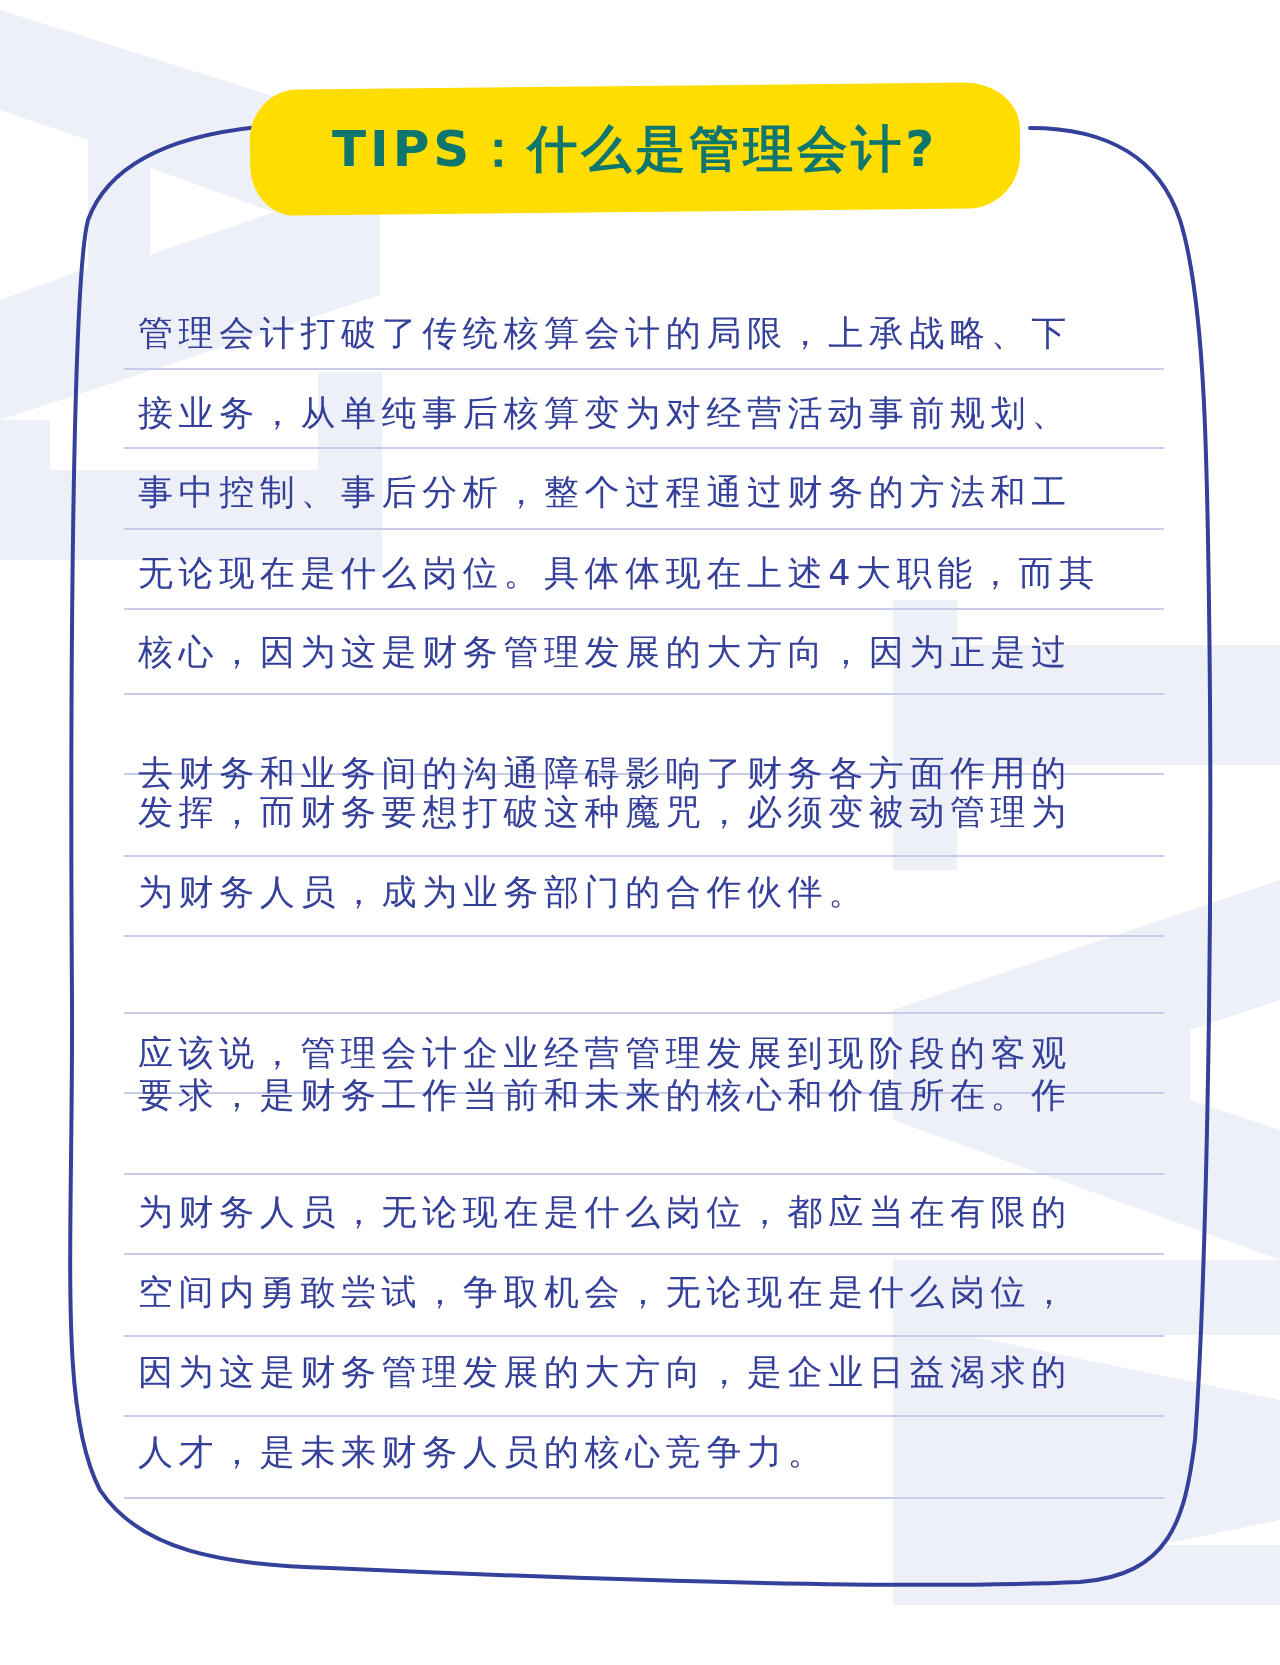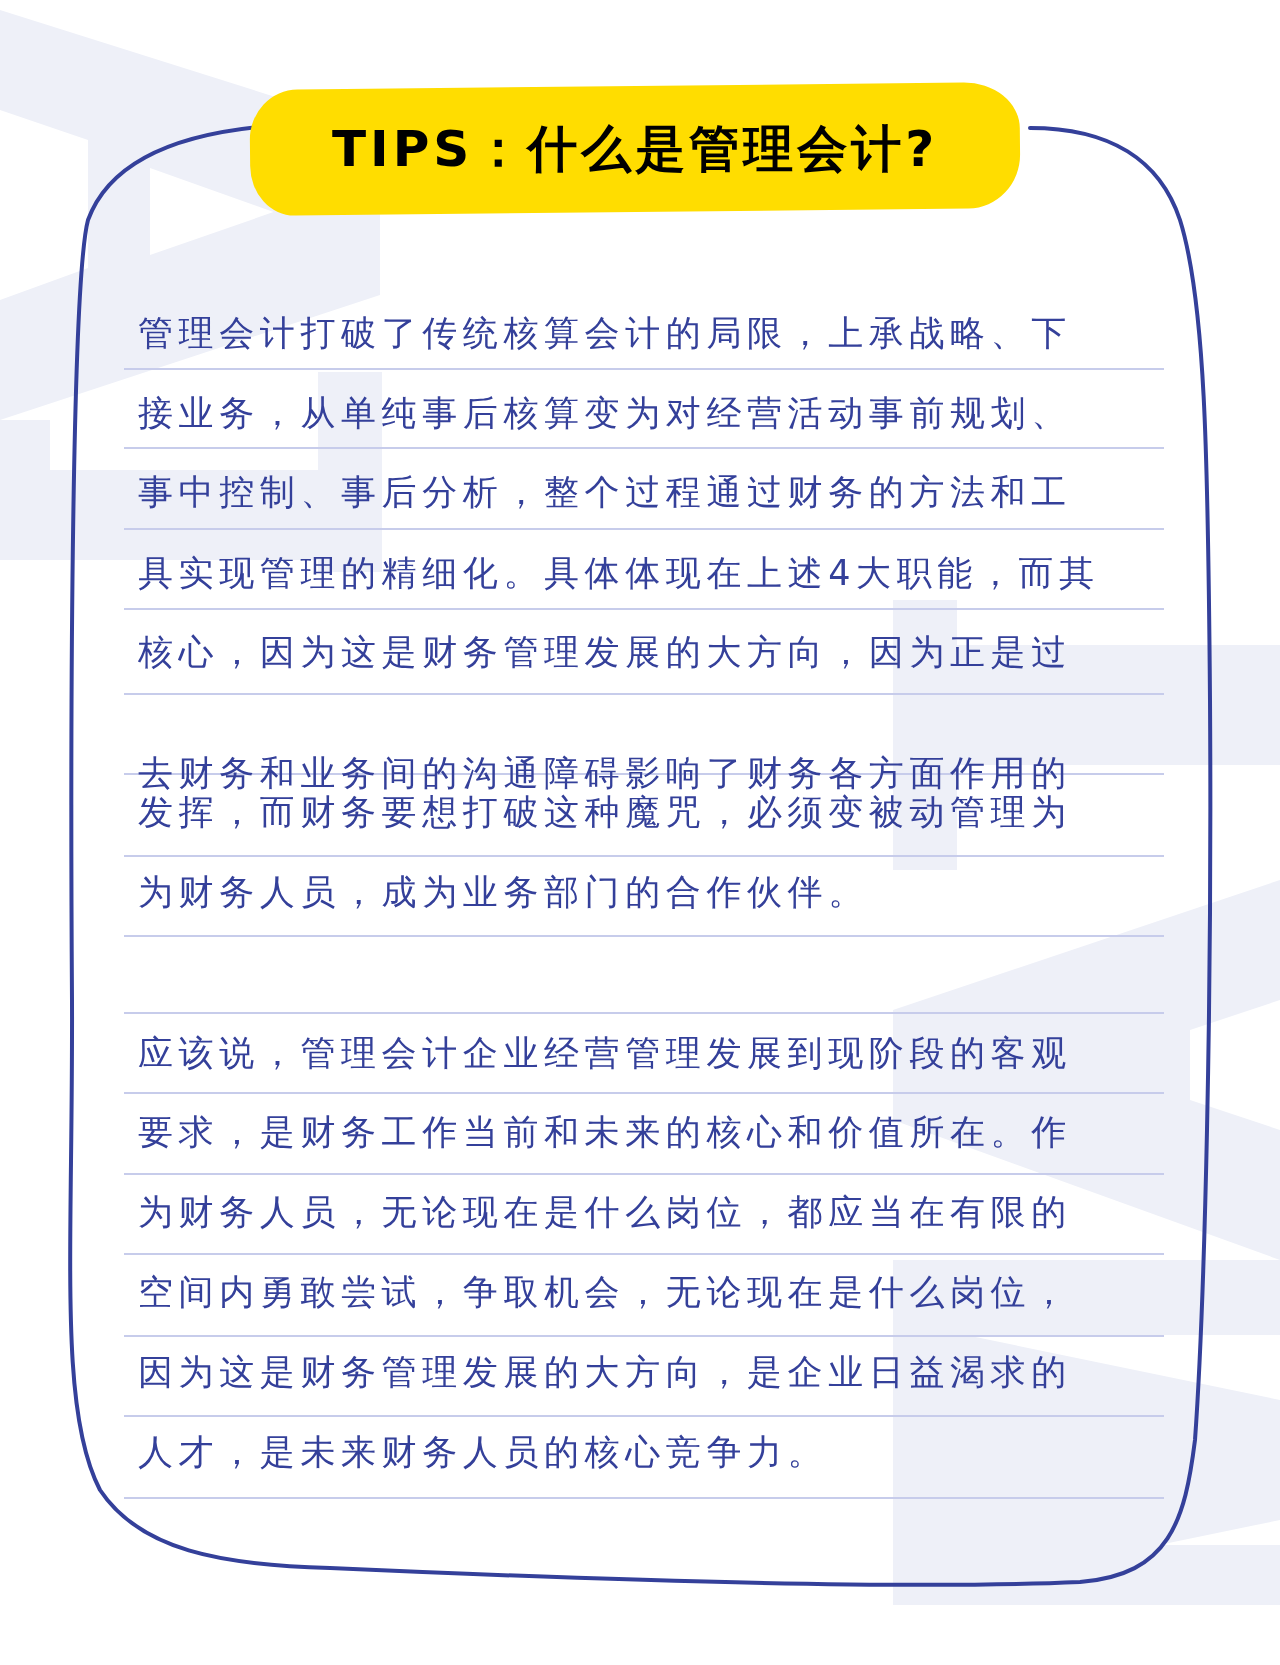--- a/index.html
+++ b/index.html
@@ -34,21 +34,21 @@
       height: 126px;
       background: #ffdd00;
       border-radius: 48px 56px 52px 44px / 50px 46px 54px 50px;
       transform: rotate(-0.6deg);
       z-index: 3;
       display: flex;
       align-items: center;
       justify-content: center;
     }
     .title-text {
-      color: #000000;
+      color: #0f766e;
       font-family: "DejaVu Sans", sans-serif;
       font-weight: bold;
       font-size: 50px;
       letter-spacing: 4px;
       transform: rotate(0.6deg);
       white-space: nowrap;
     }
     .ruled-line {
       position: absolute;
       left: 124px;
@@ -112,21 +112,21 @@
 <div>
   <div class="text-row" style="top:303px">管理会计打破了传统核算会计的局限，上承战略、下</div>
   <div class="ruled-line" style="top:368px"></div>
 
   <div class="text-row" style="top:383px">接业务，从单纯事后核算变为对经营活动事前规划、</div>
   <div class="ruled-line" style="top:447px"></div>
 
   <div class="text-row" style="top:462px">事中控制、事后分析，整个过程通过财务的方法和工</div>
   <div class="ruled-line" style="top:528px"></div>
 
-  <div class="text-row" style="top:543px">具实现管理的精细化。具体体现在上述4大职能，而其</div>
+  <div class="text-row" style="top:543px">无论现在是什么岗位。具体体现在上述4大职能，而其</div>
   <div class="ruled-line" style="top:608px"></div>
 
   <div class="text-row" style="top:622px">核心，因为这是财务管理发展的大方向，因为正是过</div>
   <div class="ruled-line" style="top:693px"></div>
 
   <div class="text-row" style="top:743px">去财务和业务间的沟通障碍影响了财务各方面作用的</div>
   <div class="ruled-line" style="top:773px"></div>
 
   <div class="text-row" style="top:782px">发挥，而财务要想打破这种魔咒，必须变被动管理为</div>
   <div class="ruled-line" style="top:855px"></div>
@@ -134,21 +134,21 @@
   <div class="text-row" style="top:862px">为财务人员，成为业务部门的合作伙伴。</div>
   <div class="ruled-line" style="top:935px"></div>
 </div>
 
 <div class="ruled-line" style="top:1012px"></div>
 
 <div>
   <div class="text-row" style="top:1023px">应该说，管理会计企业经营管理发展到现阶段的客观</div>
   <div class="ruled-line" style="top:1092px"></div>
 
-  <div class="text-row" style="top:1102px">要求，是财务工作当前和未来的核心和价值所在。作</div>
+  <div class="text-row" style="top:1065px">要求，是财务工作当前和未来的核心和价值所在。作</div>
   <div class="ruled-line" style="top:1173px"></div>
 
   <div class="text-row" style="top:1182px">为财务人员，无论现在是什么岗位，都应当在有限的</div>
   <div class="ruled-line" style="top:1253px"></div>
 
   <div class="text-row" style="top:1262px">空间内勇敢尝试，争取机会，无论现在是什么岗位，</div>
   <div class="ruled-line" style="top:1335px"></div>
 
   <div class="text-row" style="top:1342px">因为这是财务管理发展的大方向，是企业日益渴求的</div>
   <div class="ruled-line" style="top:1415px"></div>

